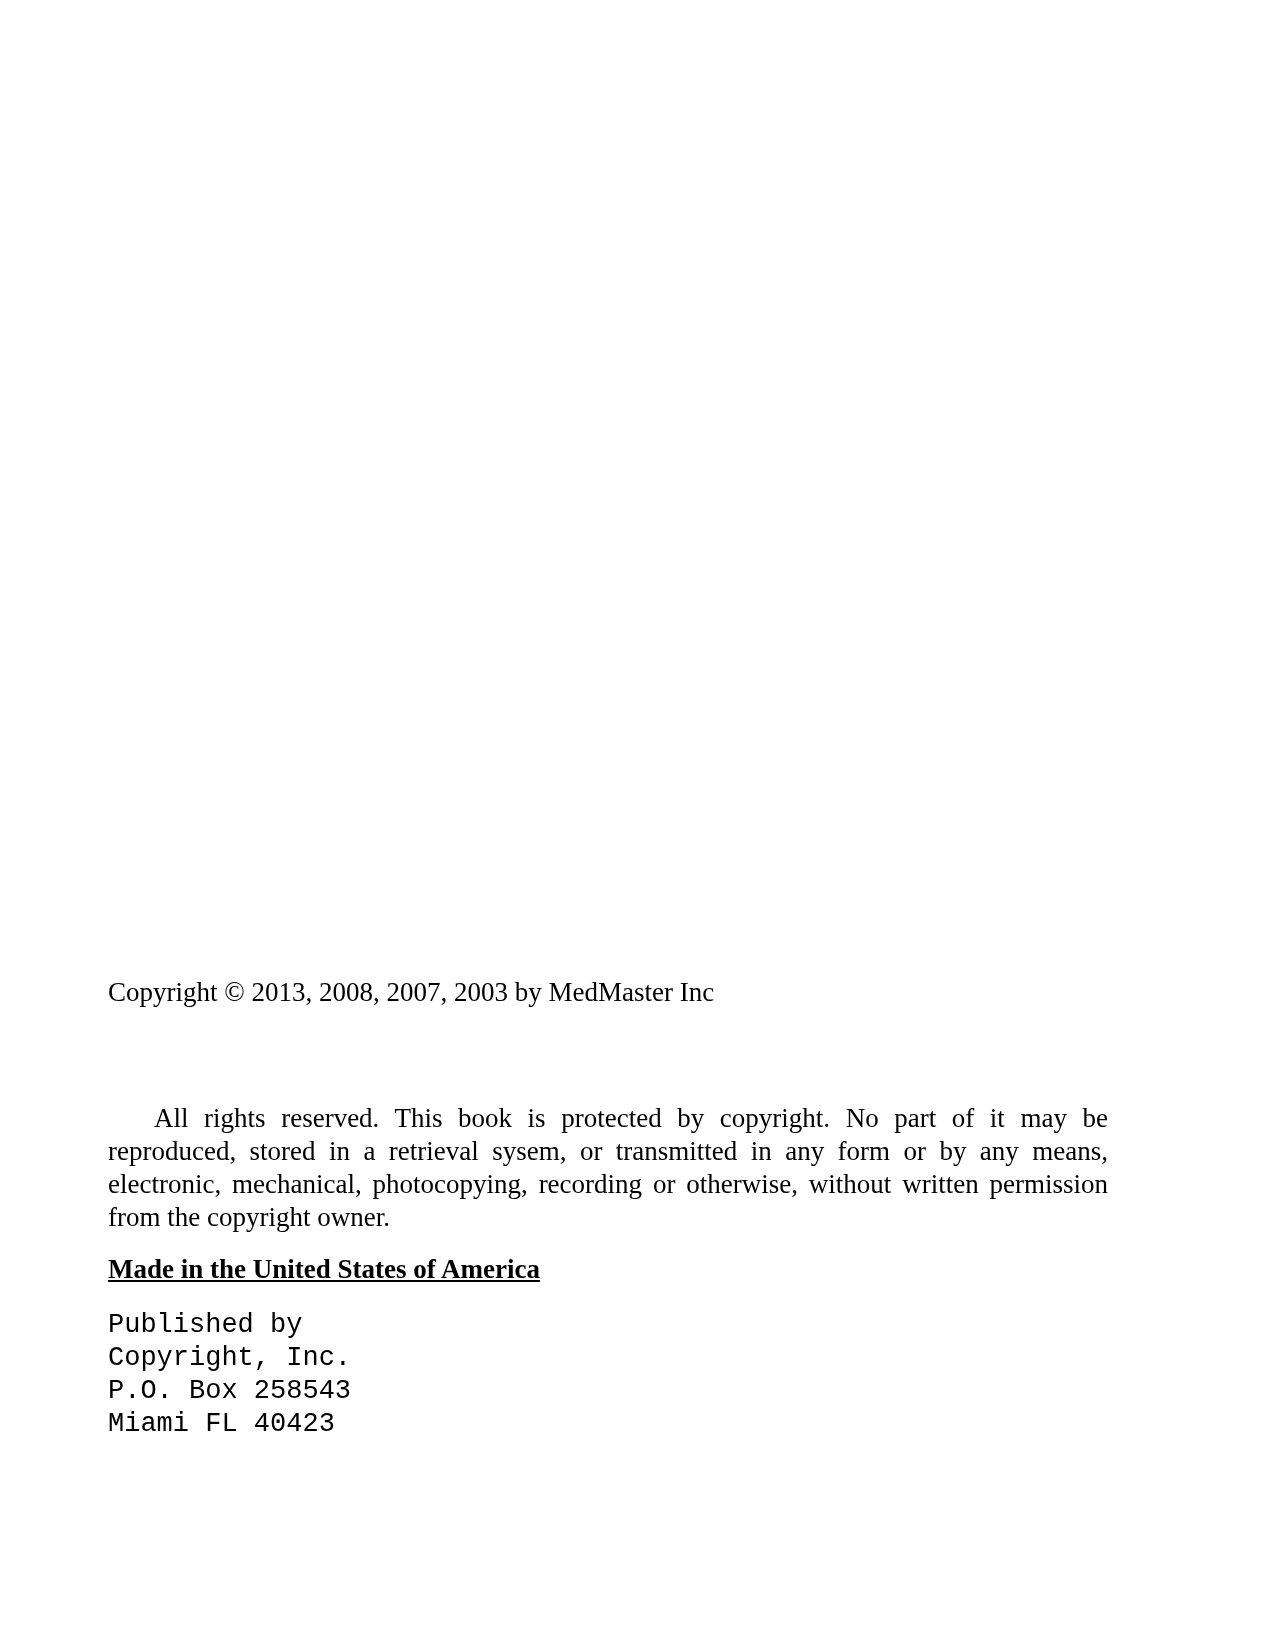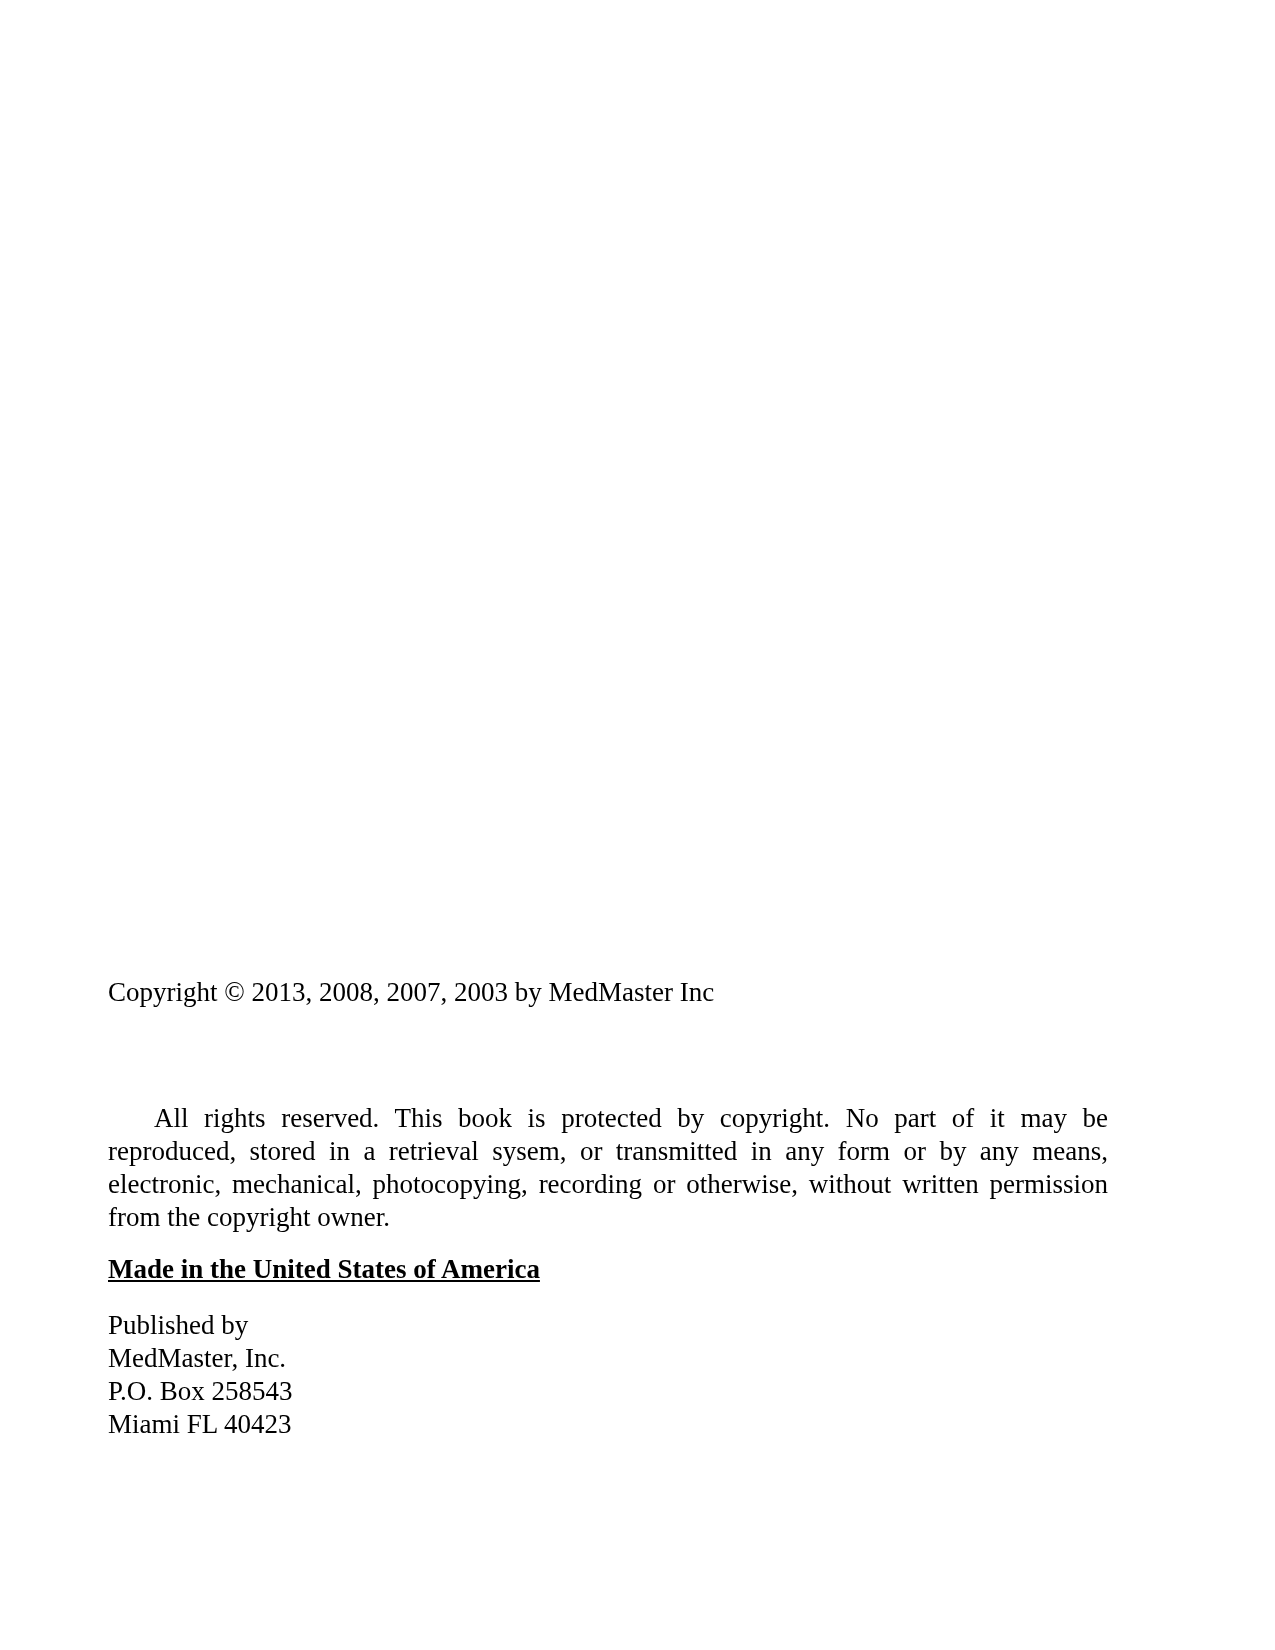--- a/index.html
+++ b/index.html
@@ -70,20 +70,21 @@
   }
   .publisher-block {
     position: absolute;
     top: 1309px;
     left: 0;
     font-size: 27px;
     line-height: 33px;
   }
   .publisher-block div {
     white-space: nowrap;
+    font-family: Liberation Mono, monospace;
   }
 </style>
 </head>
 <body>
 
 <div class="page">
   <div class="content">
 
     <div class="copyright-line">Copyright © 2013, 2008, 2007, 2003 by MedMaster Inc</div>
 
@@ -91,19 +92,19 @@
       <p class="para">All rights reserved. This book is protected by copyright. No part of it may be reproduced, stored in a retrieval sysem, or transmitted in any form or by any means, electronic, mechanical, photocopying, recording or otherwise, without written permission from the copyright owner.</p>
     </div>
 
     <div class="isbn-block">
     </div>
 
     <div class="made-in">Made in the United States of America</div>
 
     <div class="publisher-block">
       <div>Published by</div>
-      <div>MedMaster, Inc.</div>
+      <div>Copyright, Inc.</div>
       <div>P.O. Box 258543</div>
       <div>Miami FL 40423</div>
     </div>
 
   </div>
 </div>
 
 </body></html>

